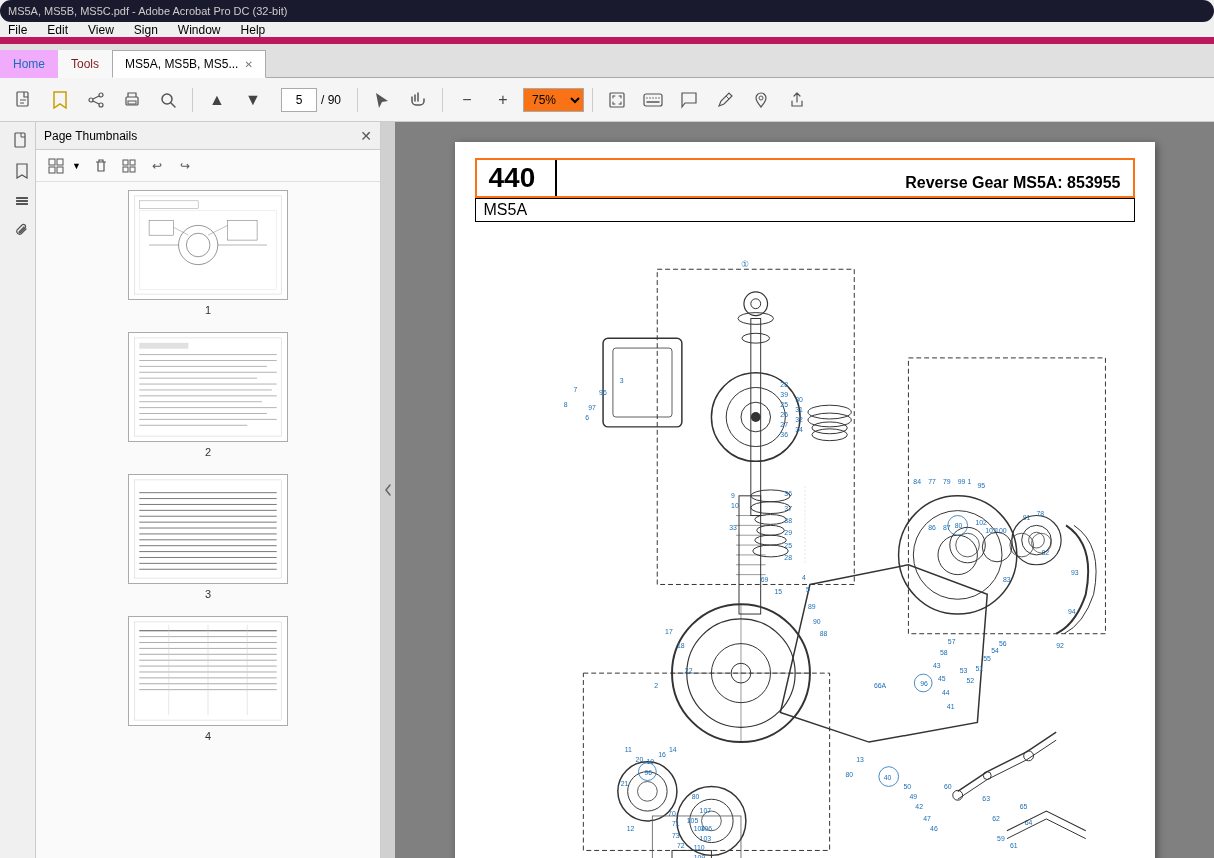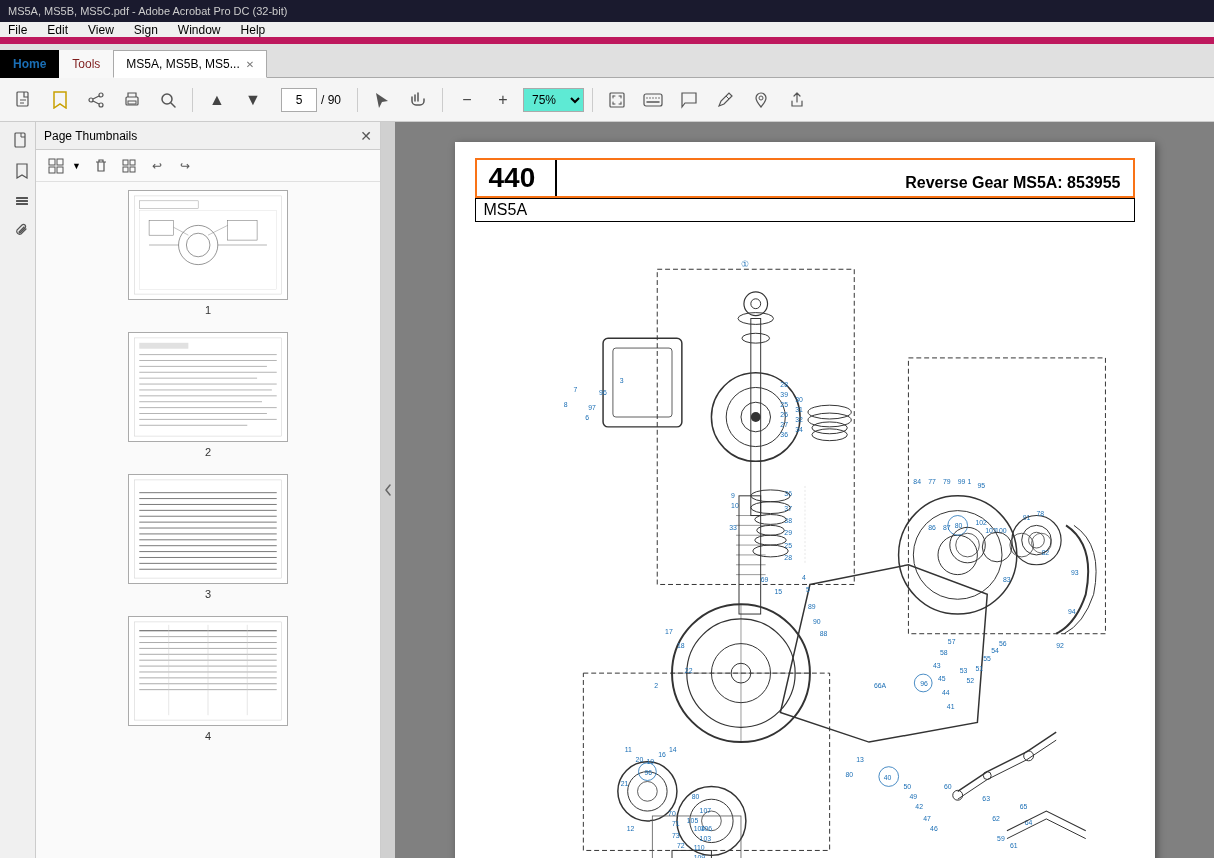--- a/index.html
+++ b/index.html
@@ -7,20 +7,21 @@
 
     
     #title-bar {
       background: #1a1a2e;
       color: #ccc;
       height: 22px;
       display: flex;
       align-items: center;
       padding: 0 8px;
       font-size: 11px;
+      border-radius: 11px;
     }
 
     
     #menu-bar {
       background: #f0f0f0;
       height: 22px;
       display: flex;
       align-items: center;
       padding: 0 4px;
       border-bottom: 7px solid #be185d;
@@ -50,21 +51,21 @@
       border: 1px solid transparent;
       margin-bottom: -1px;
     }
     .tab.active {
       background: white;
       border: 1px solid #aaa;
       border-bottom: 1px solid white;
       font-weight: 500;
       text-align: right;
     }
-    .tab.home { background: #000000; color: #1a6eb5; font-weight: bold; justify-content: flex-end; }
+    .tab.home { background: #f0abfc; color: #1a6eb5; font-weight: normal; justify-content: flex-end; }
     .tab.tools { background: #f8f8f8; color: #7f1d1d; }
     .tab-close { margin-left: 6px; font-size: 10px; color: #777; cursor: pointer; }
 
     
     #toolbar {
       background: #f5f5f5;
       height: 44px;
       display: flex;
       align-items: center;
       padding: 0 8px;
@@ -96,21 +97,21 @@
       height: 24px;
       text-align: center;
       border: 1px solid #aaa;
       font-size: 12px;
     }
     .zoom-select {
       height: 24px;
       border: 1px solid #aaa;
       font-size: 12px;
       padding: 0 4px;
-      background: #5eead4;
+      background: #f97316;
     }
 
     
     #main {
       display: flex;
       height: calc(858px - 22px - 22px - 34px - 44px);
       padding-left: 8px;
     }
 
     

